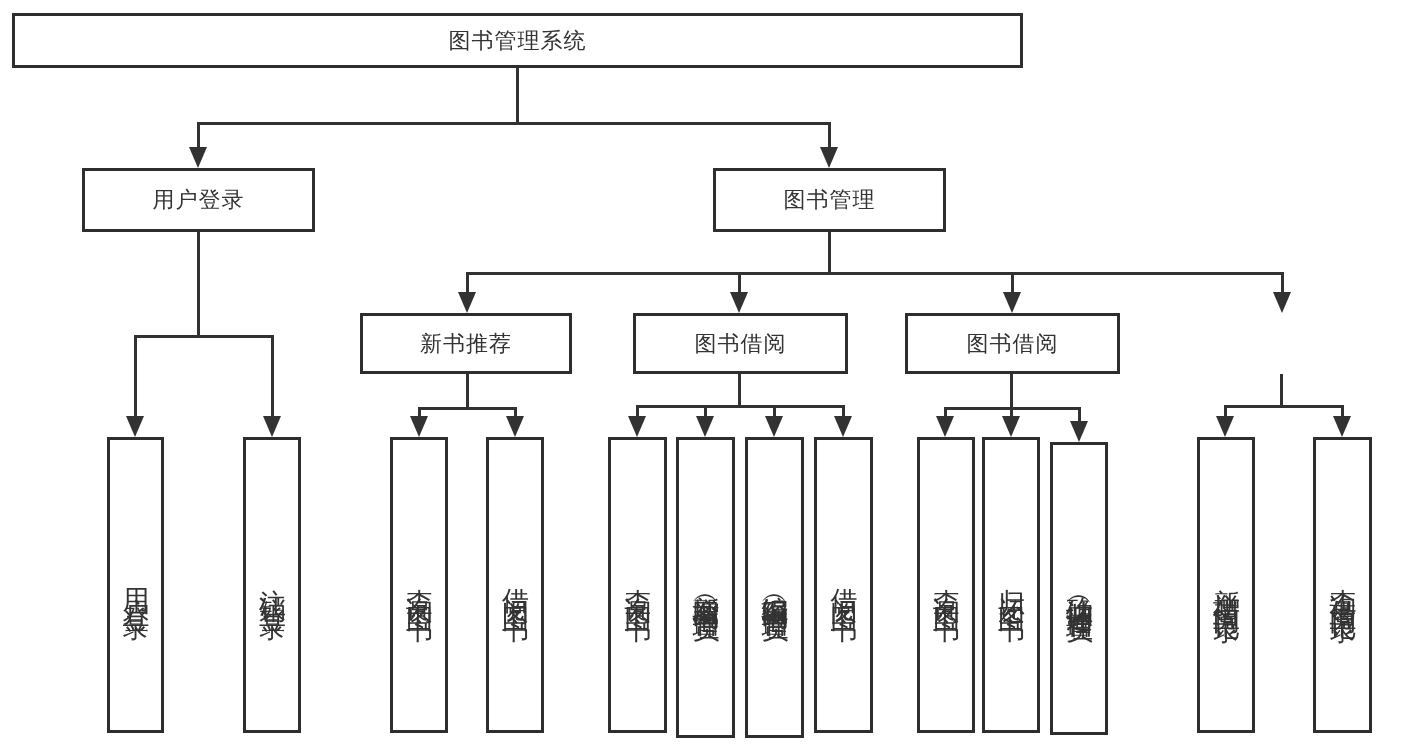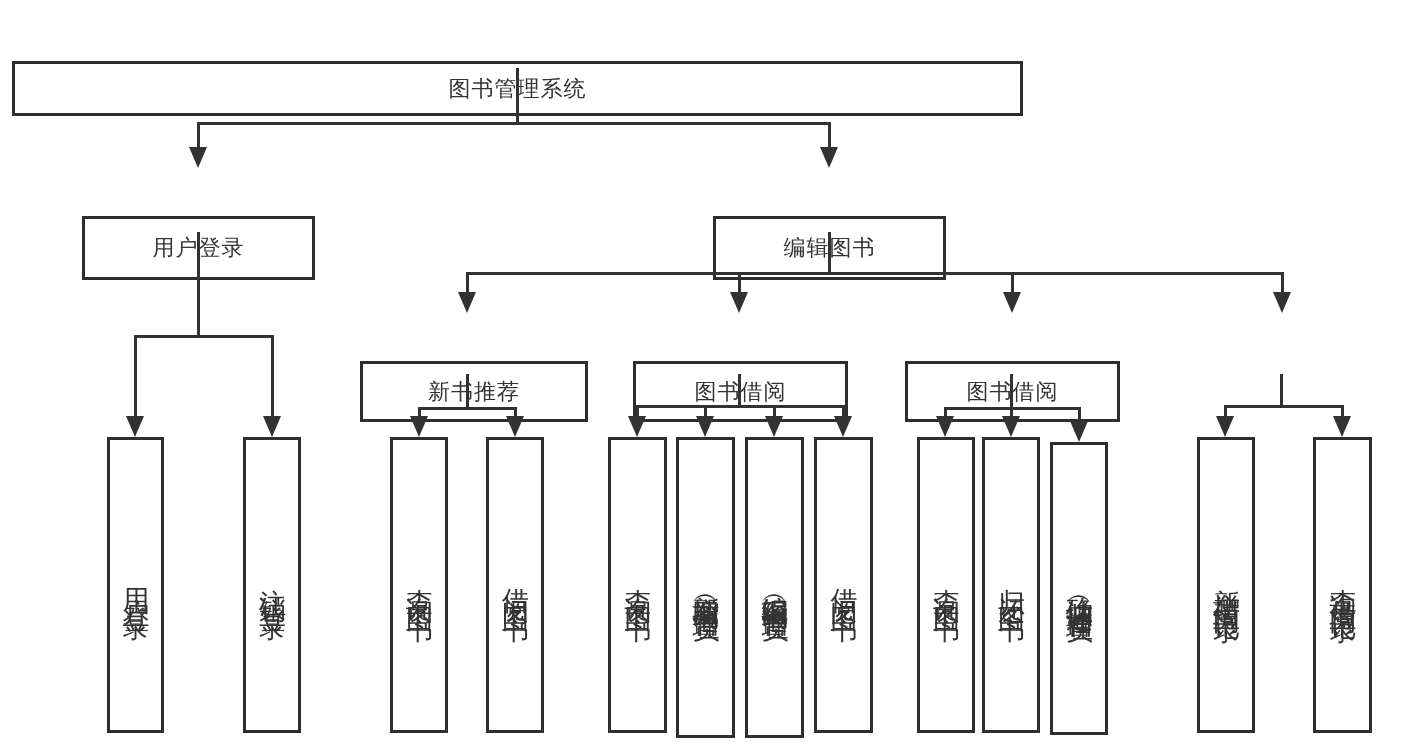--- a/index.html
+++ b/index.html
@@ -4,21 +4,21 @@
 <style>
   html,body{margin:0;padding:0;background:#fff;}
   .canvas{
     position:relative;width:1405px;height:747px;background:#ffffff;overflow:hidden;
     font-family:"Liberation Sans","DejaVu Sans",sans-serif;
   }
   .box{
     position:absolute;box-sizing:border-box;border:3px solid #2e2e2e;background:#ffffff;
     display:flex;align-items:center;justify-content:center;color:#333333;
   }
-  .h{font-size:22px;letter-spacing:1px;margin-top:48px;}
+  .h{font-size:22px;letter-spacing:1px;}
   .root{font-size:22px;}
   .v{writing-mode:vertical-rl;text-orientation:mixed;font-size:27px;line-height:1;}
   .sp4{letter-spacing:9px;}
   .sp6{letter-spacing:6px;}
   .sp9{letter-spacing:3px;}
   .vl{position:absolute;width:3px;background:#323232;}
   .hl{position:absolute;height:3px;background:#323232;}
   .arrow{
     position:absolute;width:0;height:0;
     border-left:9px solid transparent;border-right:9px solid transparent;
@@ -35,24 +35,24 @@
 <div class="canvas">
 
   <div class="box h root" style="left:12px;top:13px;width:1011px;height:55px">
     <span>图书管理系统</span>
   </div>
 
   <div class="box h" style="left:82px;top:168px;width:233px;height:64px">
     <span>用户登录</span>
   </div>
   <div class="box h" style="left:713px;top:168px;width:233px;height:64px">
-    <span>编辑图书</span>
+    <span>图书管理</span>
   </div>
 
-  <div class="box h" style="left:360px;top:313px;width:228px;height:61px">
+  <div class="box h" style="left:360px;top:313px;width:212px;height:61px">
     <span>新书推荐</span>
   </div>
   <div class="box h" style="left:633px;top:313px;width:215px;height:61px">
     <span>图书借阅</span>
   </div>
   <div class="box h" style="left:905px;top:313px;width:215px;height:61px">
     <span>图书借阅</span>
   </div>
 
   <div class="box v sp4" style="left:107px;top:437px;width:57px;height:296px">

